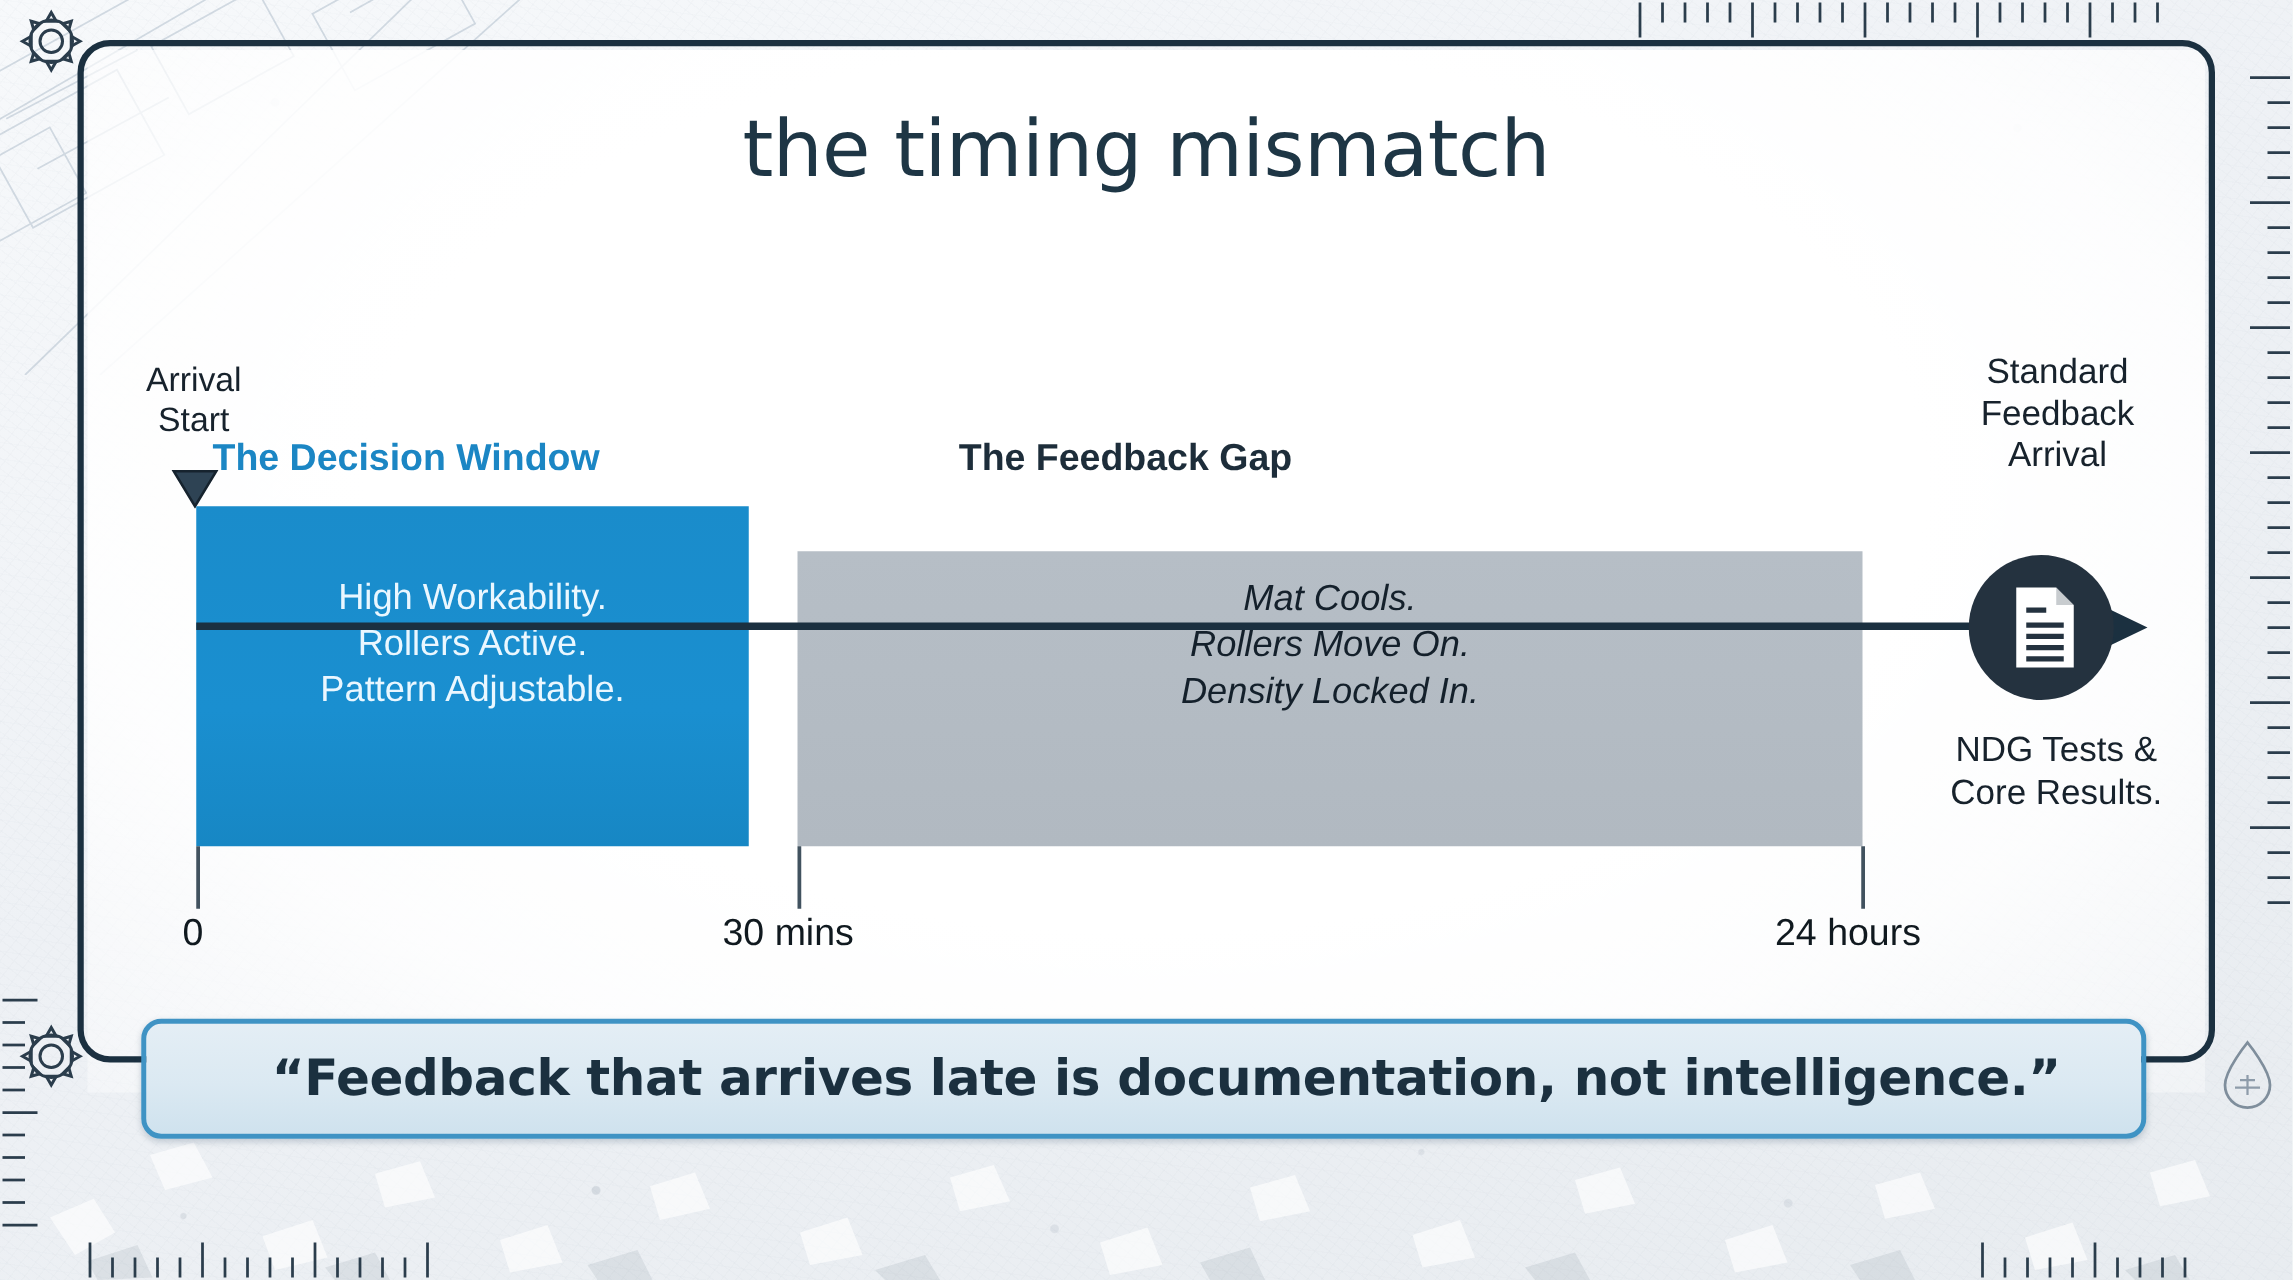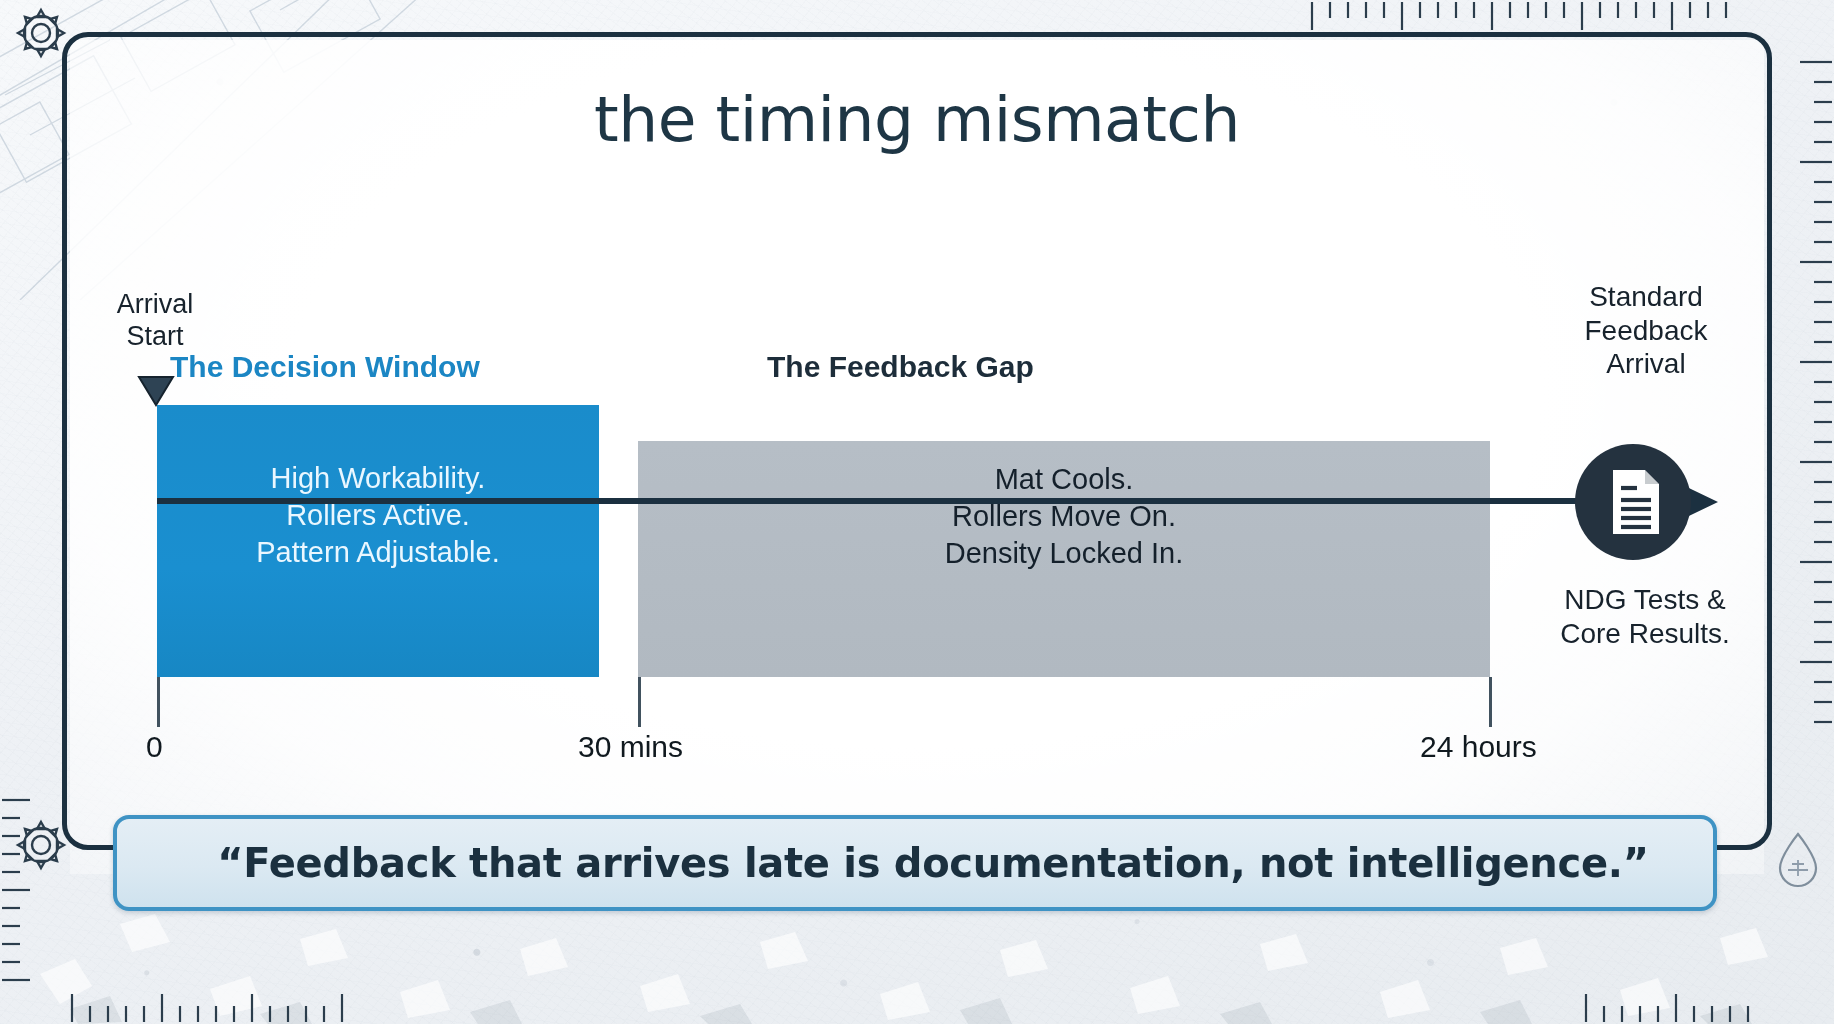--- a/index.html
+++ b/index.html
@@ -65,21 +65,21 @@
   .right-label{position:absolute;left:1548px;top:280px;width:196px;text-align:center;
     font-size:28px;line-height:1.2;color:#17222c;}
   .right-sub{position:absolute;left:1520px;top:583px;width:250px;text-align:center;
     font-size:28px;line-height:1.22;color:#17222c;}
 
   .block{position:absolute;box-sizing:border-box;}
   .block .btxt{position:absolute;left:0;right:0;top:50%;transform:translateY(-50%);
     text-align:center;font-size:29px;line-height:1.28;}
   .block.blue{background:linear-gradient(180deg,#1a8ccb 0%,#1a8fd0 60%,#1787c4 100%);}
   .block.blue .btxt{color:#eaf7ff;}
-  .block.gray{background:linear-gradient(180deg,#b6bec6 0%,#b1b9c1 100%);}
+  .block.gray{background:linear-gradient(180deg,#b6bec6 0%,#b1b9c1 100%);font-style:italic;}
   .block.gray .btxt{color:#14202b;}
 
   .axis-line{position:absolute;background:#1b3040;}
   .tick{position:absolute;width:3px;background:#41525f;}
   .tick-label{position:absolute;font-size:30px;color:#10191f;white-space:nowrap;}
 
   .doc-badge{position:absolute;}
 
   
   .quote{position:absolute;left:113px;top:815px;width:1604px;height:96px;

